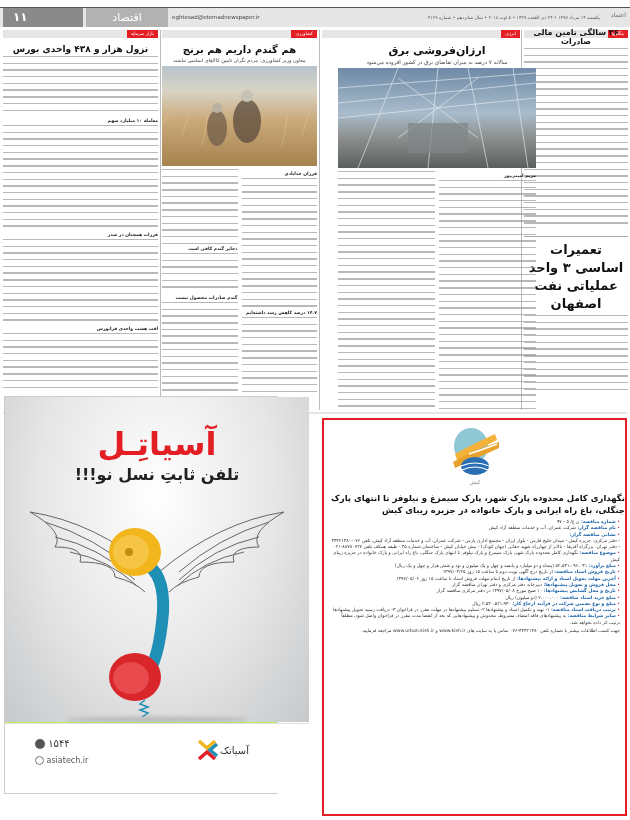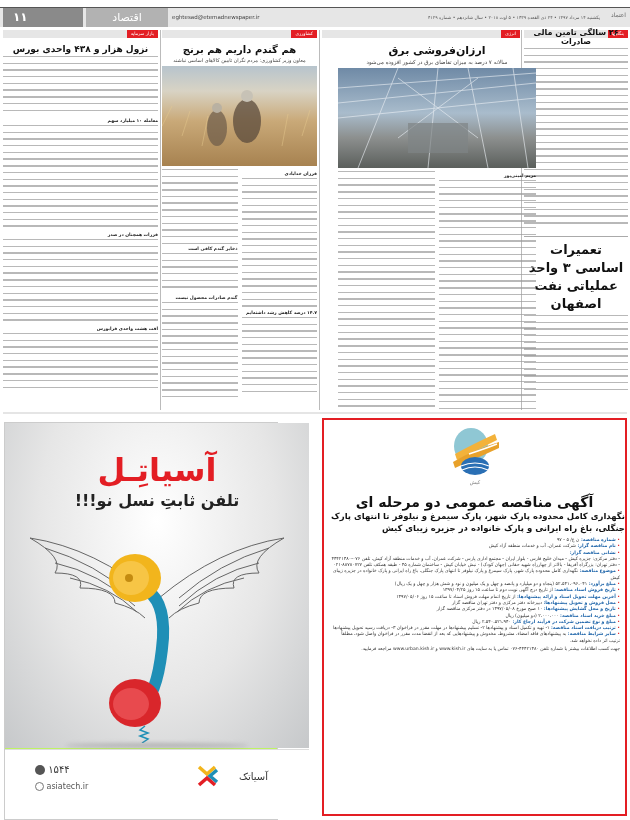--- a/index.html
+++ b/index.html
@@ -15,21 +15,21 @@
 .secbar span{position:absolute;right:0;top:0;height:8px;background:#e31e24;color:#fff;font-size:4.5px;line-height:8px;padding:0 4px}
 .col{position:absolute;overflow:hidden}
 .vline{position:absolute;width:1px;background:#bbb}
 h2{font-size:10px;font-weight:bold;text-align:center;color:#111;margin:2px 0}
 .sub{font-size:5.5px;color:#444;text-align:center;margin-bottom:3px}
 .txt{font-size:4.3px;line-height:6.7px;color:#555;text-align:justify}
 .lines{height:100%;background:repeating-linear-gradient(180deg,#9a9a9a 0 1.4px,transparent 1.4px 6.7px);opacity:.7}
 .photo{position:relative;overflow:hidden}
 .caption{font-size:4.5px;font-weight:bold;color:#222;margin:2px 0}
 .ad-tender{position:absolute;left:322px;top:418px;width:305px;height:398px;border:2px solid #e31e24;background:#fff}
-.ad-asia{position:absolute;left:4px;top:422px;width:274px;height:398px;border:1px solid #ccc;background:#bef264}
+.ad-asia{position:absolute;left:4px;top:396px;width:274px;height:398px;border:1px solid #ccc;background:#bef264}
 .t-title{font-size:14px;font-weight:bold;text-align:center;color:#111;margin-top:2px}
 .t-sub{font-size:8.5px;font-weight:bold;color:#111;line-height:12px}
 .t-body{padding:3px 5px;font-size:4.6px;line-height:6.3px;color:#333}
 .t-body .b{color:#e31e24}
 .t-body .lb{color:#1a62a8;font-weight:bold}
 </style>
 </head>
 <body>
 
 <div class="page">
@@ -176,21 +176,20 @@
       <svg width="56" height="64" viewBox="0 0 56 64">
         <ellipse cx="24" cy="22" rx="17" ry="18" fill="#8fc7d4"></ellipse>
         <path d="M8 30 Q26 20 48 10 L50 16 Q30 26 10 36Z" fill="#f3b23a"></path>
         <path d="M6 38 Q26 26 52 18 L52 24 Q30 34 8 44Z" fill="#e8a12a"></path>
         <path d="M22 30 Q40 24 50 20" stroke="#fff" stroke-width="1.5" fill="none"></path>
         <ellipse cx="28" cy="42" rx="14" ry="9" fill="#2a6fb4"></ellipse>
         <path d="M14 42 Q28 36 42 42 M15 46 Q28 40 41 46" stroke="#fff" stroke-width="1.2" fill="none"></path>
         <text x="28" y="60" font-size="5" text-anchor="middle" fill="#777" font-family="DejaVu Sans, sans-serif">کیش</text>
       </svg>
     </div>
-    <div class="t-title">آگهی مناقصه عمومی دو مرحله ای</div>
     <div class="t-sub">نگهداری کامل محدوده پارک شهر، پارک سیمرغ و نیلوفر تا انتهای پارک جنگلی، باغ راه ایرانی و پارک خانواده در جزیره زیبای کیش</div>
     <div class="t-body">
       <div><span class="b">•</span> <span class="lb">شماره مناقصه:</span> <span>ن ع/ ۵ - ۹۷</span></div>
       <div><span class="b">•</span> <span class="lb">نام مناقصه گزار:</span> <span>شرکت عمران، آب و خدمات منطقه آزاد کیش</span></div>
       <div><span class="b">•</span> <span class="lb">نشانی مناقصه گزار:</span></div>
       <div><span>- دفتر مرکزی:</span> <span>جزیره کیش - میدان خلیج فارس - بلوار ایران - مجتمع اداری پارس - شرکت عمران، آب و خدمات منطقه آزاد کیش، تلفن ۰۷۶-۴۴۴۲۱۳۸۰</span></div>
       <div><span>- دفتر تهران:</span> <span>بزرگراه آفریقا - بالاتر از چهارراه شهید حقانی (جهان کودک) - نبش خیابان کیش - ساختمان شماره ۴۵ - طبقه همکف تلفن ۸۸۷۸۰۷۲۷-۰۲۱</span></div>
       <div><span class="b">•</span> <span class="lb">موضوع مناقصه:</span> <span>نگهداری کامل محدوده پارک شهر، پارک سیمرغ و پارک نیلوفر تا انتهای پارک جنگلی، باغ راه ایرانی و پارک خانواده در جزیره زیبای کیش</span></div>
       <div><span class="b">•</span> <span class="lb">مبلغ برآورد:</span> <span>۵۲،۵۴۱،۰۹۶،۰۴۱ (پنجاه و دو میلیارد و پانصد و چهل و یک میلیون و نود و شش هزار و چهل و یک ریال)</span></div>
       <div><span class="b">•</span> <span class="lb">تاریخ فروش اسناد مناقصه:</span> <span>از تاریخ درج آگهی نوبت دوم تا ساعت ۱۵ روز ۱۳۹۷/۰۴/۲۵</span></div>
@@ -233,21 +232,21 @@
     <div style="position:absolute;left:60px;top:320px;width:184px;height:5px;border-radius:50%;background:#999;opacity:.6;filter:blur(2px)"></div>
     <div style="position:absolute;left:0;top:326px;width:304px;height:70px;background:#fff;border-top:1px solid #ddd">
       <div style="position:absolute;left:30px;top:14px;direction:ltr;font-size:10px;color:#333">
         <span style="display:inline-block;width:10px;height:10px;border-radius:50%;background:#555;vertical-align:middle"></span>
         <span>۱۵۴۴</span>
       </div>
       <div style="position:absolute;left:30px;top:32px;direction:ltr;font-size:8px;color:#555">
         <span style="display:inline-block;width:9px;height:9px;border-radius:50%;border:1px solid #777;vertical-align:middle"></span>
         <span>asiatech.ir</span>
       </div>
-      <div style="position:absolute;left:190px;top:14px;display:flex;align-items:center;gap:20px">
+      <div style="position:absolute;left:190px;top:14px;display:flex;align-items:center;gap:1px">
         <span style="font-size:10px;color:#333">آسیاتک</span>
         <svg width="24" height="24" viewBox="0 0 24 24">
           <path d="M4 3 L12 10 L20 3" stroke="#f2b51c" stroke-width="3.5" fill="none"></path>
           <path d="M22 6 L15 12 L22 18" stroke="#1f8fb6" stroke-width="3.5" fill="none"></path>
           <path d="M4 21 L12 14 L20 21" stroke="#e31e24" stroke-width="3.5" fill="none"></path>
         </svg>
       </div>
     </div>
   </div>
 

